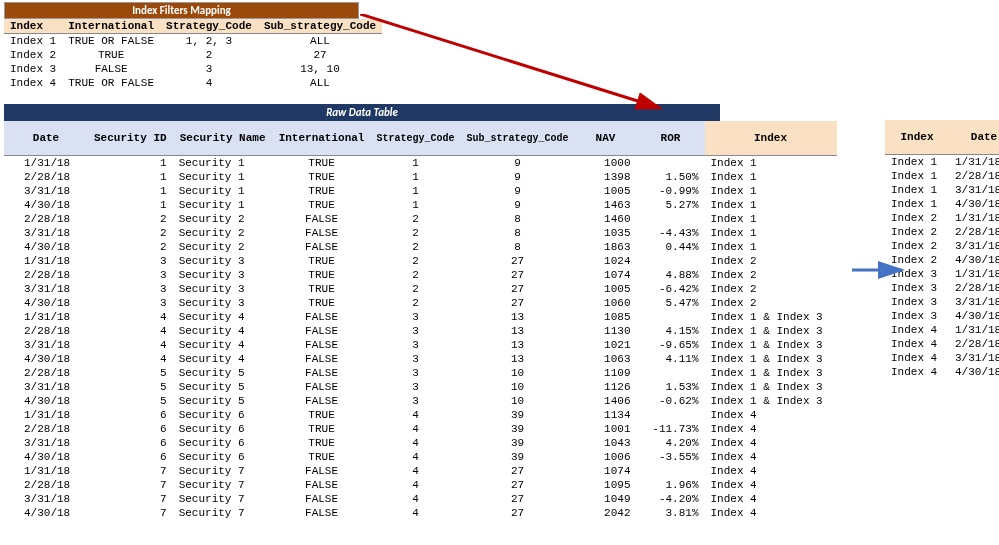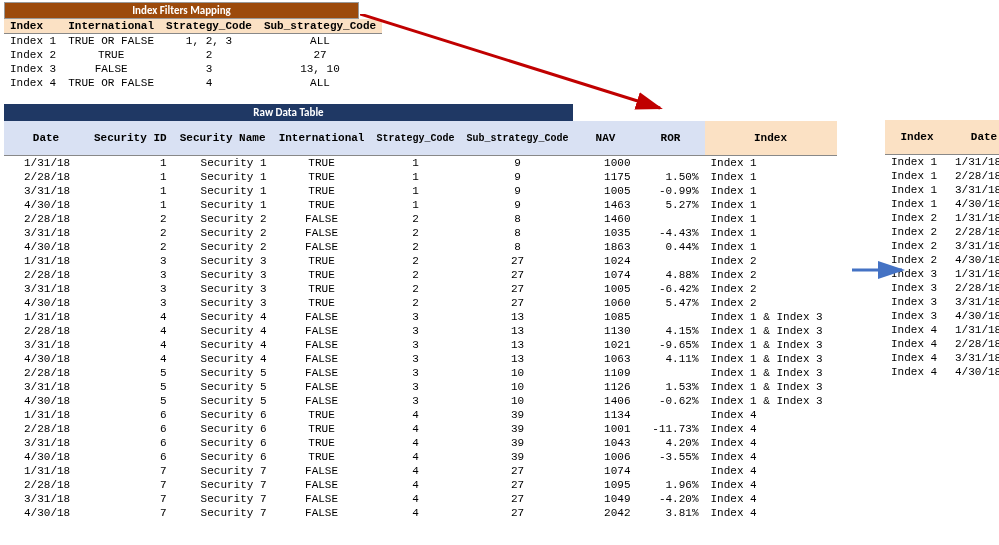--- a/index.html
+++ b/index.html
@@ -14,21 +14,21 @@
   .filters td{text-align:center;}
   .filters td:first-child{text-align:left;}
 
   
   .raw{position:absolute;left:4px;top:104px;width:845px;}
   .raw-title{background:#1f3864;color:#fff;text-align:center;font-weight:bold;padding:2px 0;}
   .raw thead td{background:#d9e1f3;font-weight:bold;text-align:center;border-bottom:1px solid #888;height:32px;vertical-align:middle;}
   .raw thead td.idxcol{background:#fbe1c4;}
   .raw tbody td{text-align:right;padding:1px 6px;}
   .raw tbody td:nth-child(1){text-align:left;padding-left:20px;}
-  .raw tbody td:nth-child(3){text-align:right;}
+  .raw tbody td:nth-child(3){text-align:left;}
   .raw tbody td:nth-child(4){text-align:center;}
   .raw tbody td:nth-child(5){text-align:center;}
   .raw tbody td:nth-child(6){text-align:center;}
   .raw tbody td:nth-child(9){text-align:left;}
 
   
   .summary{position:absolute;left:885px;top:120px;width:340px;}
   .summary thead td{background:#fbe1c4;font-weight:bold;text-align:center;border-bottom:1px solid #888;height:32px;vertical-align:middle;}
   .summary tbody td{text-align:right;padding:1px 6px;}
   .summary tbody td:nth-child(1){text-align:left;}
@@ -78,21 +78,21 @@
             <td>Index 4</td>
             <td>TRUE OR FALSE</td>
             <td>4</td>
             <td>ALL</td>
           </tr>
         </tbody>
     </table>
   </div>
 
   <div class="raw">
-    <div class="raw-title" style="width:569px;">Raw Data Table</div>
+    <div class="raw-title" style="width:716px;font-style:italic;">Raw Data Table</div>
     <table>
       <thead>
           <tr>
         <td style="width:72px">Date</td>
         <td style="width:66px">Security ID</td>
         <td style="width:88px">Security Name</td>
         <td style="width:82px">International</td>
         <td style="width:56px;font-size:10px;">Strategy_Code</td>
         <td style="width:56px;font-size:10px;">Sub_strategy_Code</td>
         <td style="width:50px">NAV</td>
@@ -112,21 +112,21 @@
             <td></td>
             <td>Index 1</td>
           </tr>
           <tr>
             <td>2/28/18</td>
             <td>1</td>
             <td>Security 1</td>
             <td>TRUE</td>
             <td>1</td>
             <td>9</td>
-            <td>1175</td>
+            <td>1398</td>
             <td>1.50%</td>
             <td>Index 1</td>
           </tr>
           <tr>
             <td>3/31/18</td>
             <td>1</td>
             <td>Security 1</td>
             <td>TRUE</td>
             <td>1</td>
             <td>9</td>

